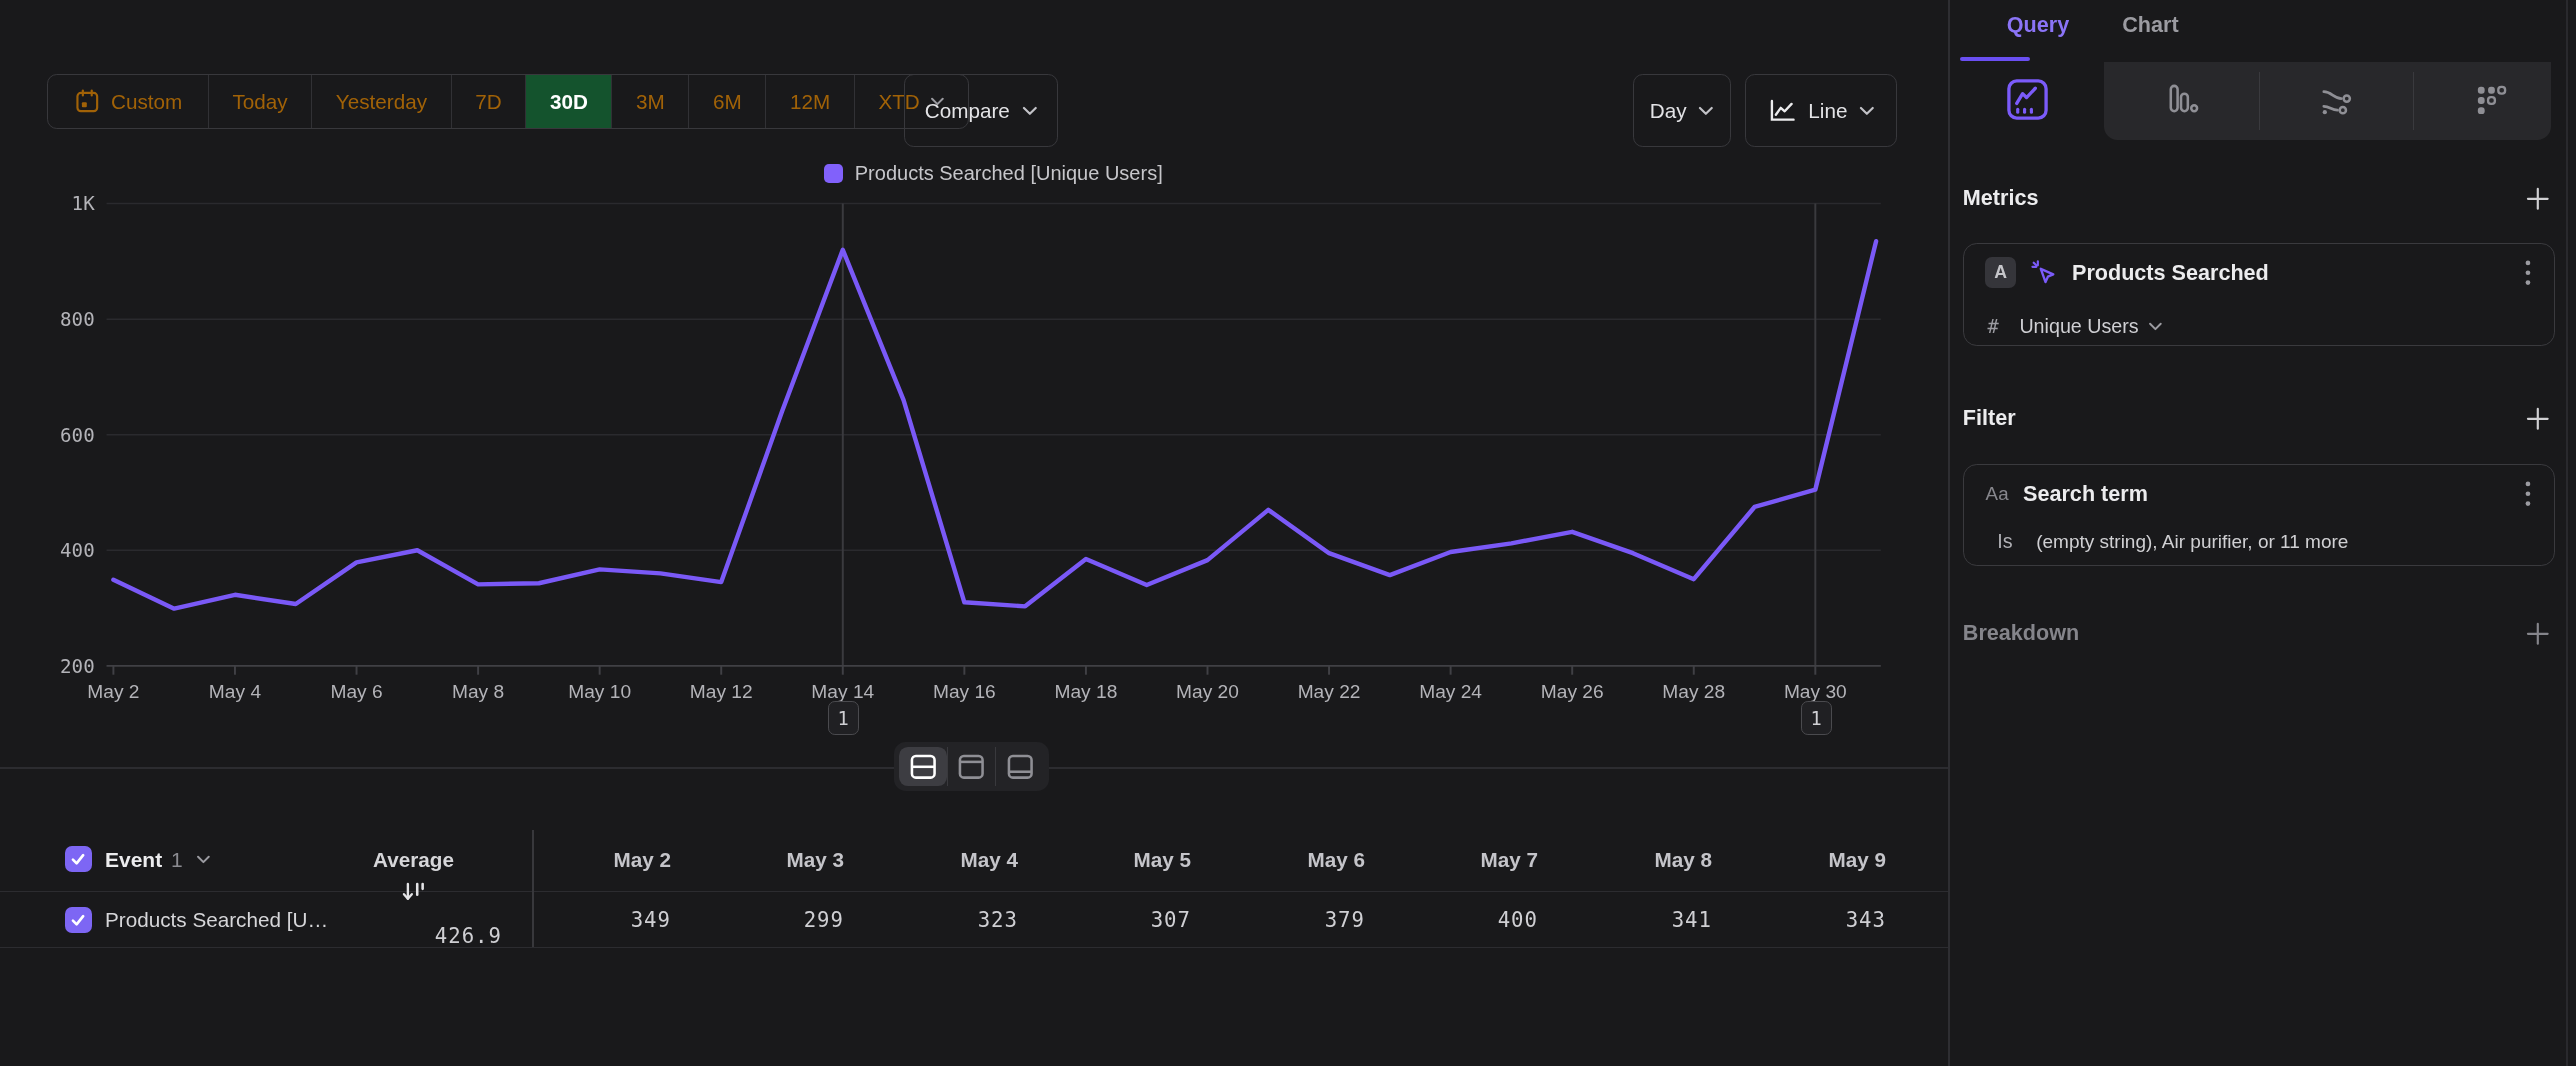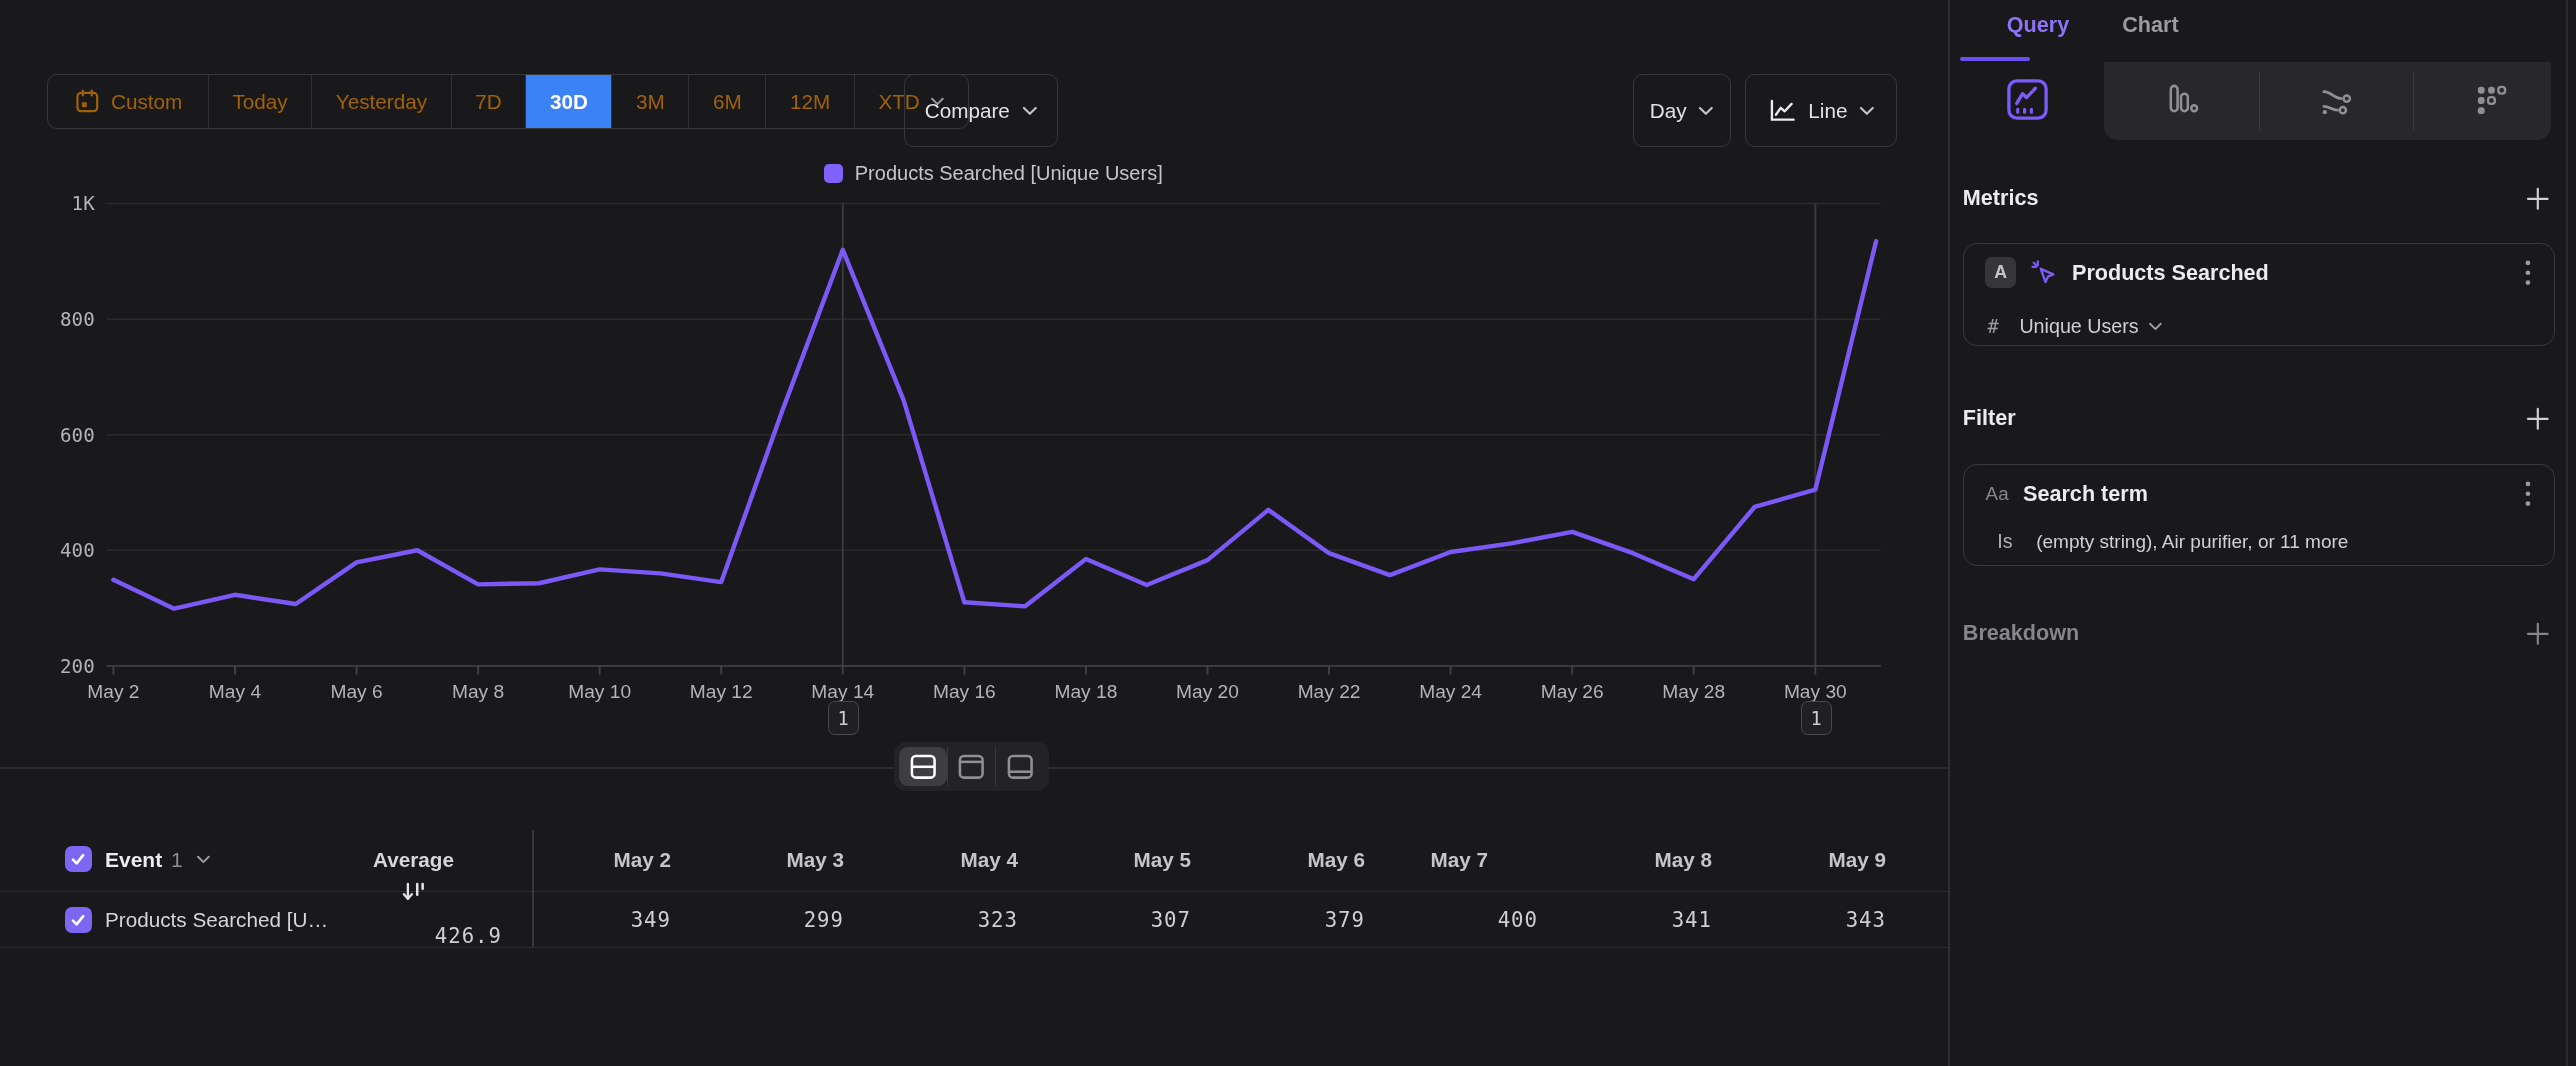--- a/index.html
+++ b/index.html
@@ -23,21 +23,21 @@
     position:absolute; left:47px; top:0; height:55px;
     display:inline-flex; align-items:stretch;
     border:1.5px solid #38383c; border-radius:9.8px; overflow:hidden;
   }
   .range-item {
     display:flex; align-items:center; gap:10.8px;
     padding:0 23.6px; font-size:20.7px; color:#a16207; cursor:default;
     border-left:1px solid #313135; white-space:nowrap;
   }
   .range-item:first-child { border-left:none; padding:0 25.6px; }
-  .range-item.active { background:#3b82f6; color:#ffffff; font-weight:600; }
+  .range-item.active { background:#14532d; color:#ffffff; font-weight:600; }
   .range-item .chev { margin-left:-1px; }
   .pill-btn {
     position:absolute; top:0; height:73px;
     display:flex; align-items:center; justify-content:center; gap:11.8px;
     border:1.5px solid #38383c; border-radius:9.8px;
     font-size:20.7px; color:#e3e3e6; font-weight:500;
   }
   #compare-btn { left:904px; width:154px; }
   #day-btn     { left:1633px; width:98px; }
   #line-btn    { left:1745px; width:152px; }
@@ -336,21 +336,21 @@
               <line x1="22" y1="4" x2="22" y2="9" stroke="currentColor" stroke-width="2.6" stroke-linecap="round"></line>
             </svg>
         </span>
       </div>
       <div id="header-date-cells">
           <div class="th-cell" style="left: 514px;">May 2</div>
           <div class="th-cell" style="left: 687px;">May 3</div>
           <div class="th-cell" style="left: 861px;">May 4</div>
           <div class="th-cell" style="left: 1034px;">May 5</div>
           <div class="th-cell" style="left: 1208px;">May 6</div>
-          <div class="th-cell" style="left: 1331px;">May 7</div>
+          <div class="th-cell" style="left: 1381px;">May 7</div>
           <div class="th-cell" style="left: 1555px;">May 8</div>
           <div class="th-cell" style="left: 1729px;">May 9</div>
         </div>
       <div id="col-separator"></div>
     </div>
     <div id="table-row">
       <div class="checkbox" id="row-checkbox">
         <svg width="19.7" height="19.7" viewBox="0 0 24 24">
             <polyline points="6,13 10.5,17.5 18.5,7.5" fill="none" stroke="#fff" stroke-width="3.2" stroke-linecap="round" stroke-linejoin="round"></polyline>
           </svg>

